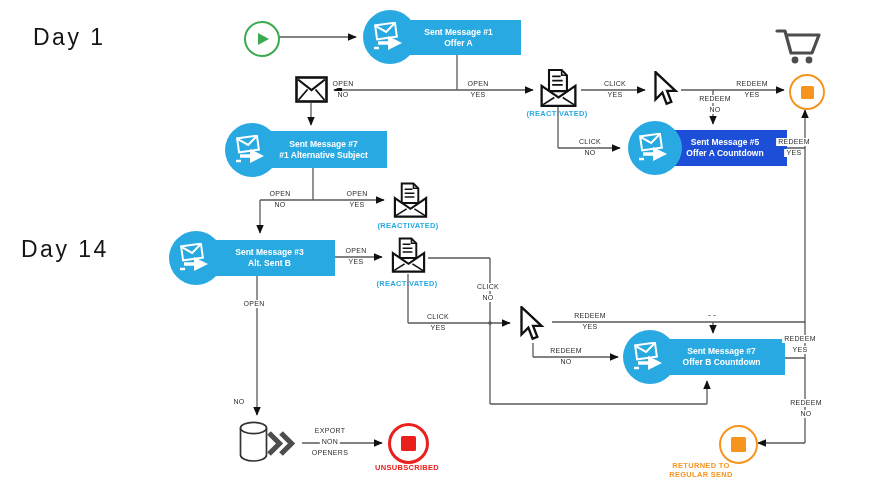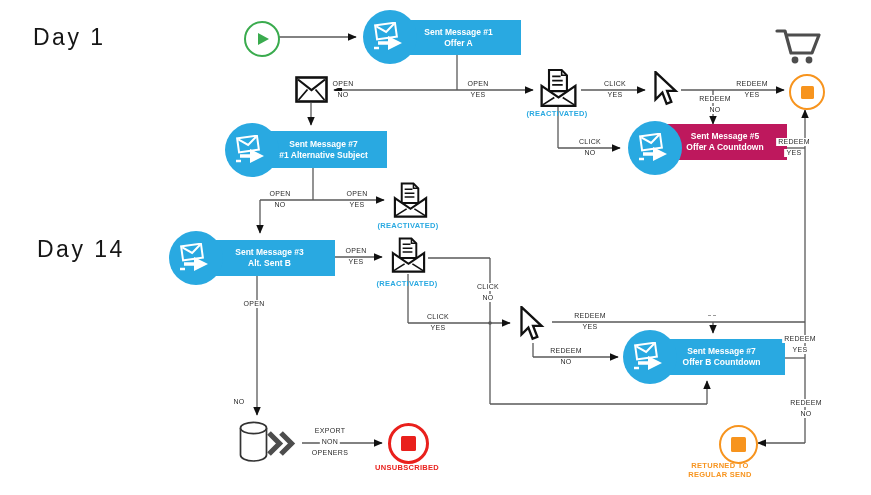--- a/index.html
+++ b/index.html
@@ -1,18 +1,19 @@
 <!DOCTYPE html>
 <html><head>
 <meta charset="utf-8">
 <style>
   html,body{margin:0;padding:0;background:#fff;}
   .canvas{
     position:relative;width:871px;height:495px;background:#ffffff;overflow:hidden;
     font-family:"Liberation Sans", sans-serif;
+    border-radius:19px;
   }
   .wires{position:absolute;left:0;top:0;}
   .dayLabel{
     position:absolute;font-size:23px;color:#161616;letter-spacing:2.5px;font-weight:400;
   }
   
   .pill-circle{position:absolute;width:54px;height:54px;border-radius:50%;
     display:flex;align-items:center;justify-content:center;}
   .pill-rect{position:absolute;color:#fff;display:flex;flex-direction:column;
     align-items:center;justify-content:center;}
@@ -73,21 +74,21 @@
       <path d="M408 323 H510" marker-end="url(#ah)"></path>
       <path d="M257 276 V415" marker-end="url(#ah)"></path>
       <path d="M302 443 H382" marker-end="url(#ah)"></path>
     </g>
 
     <path d="M708 315.5 H718" stroke="#9a9a9a" stroke-width="1" stroke-dasharray="3 2" fill="none"></path>
     <circle cx="490" cy="323" r="1.8" fill="#595959"></circle>
   </svg>
 
   <div class="dayLabel" style="left:33px;top:24px">Day 1</div>
-  <div class="dayLabel" style="left:37px;top:236px">Day 14</div>
+  <div class="dayLabel" style="left:21px;top:236px">Day 14</div>
 
   <div class="stop" style="left:244px;top:21px;width:32px;height:32px;border:2.5px solid #3aab4e;">
     <span style="display:block;width:0;height:0;border-left:11px solid #3aab4e;border-top:6.5px solid transparent;border-bottom:6.5px solid transparent;margin-left:3px;"></span>
   </div>
 
   <div>
     <div class="pill-rect" style="left:388px;top:20px;width:125px;height:35px;background:#29a9e1;padding-left:8px;">
       <span>Sent Message #1</span>
       <span>Offer A</span>
     </div>
@@ -134,21 +135,21 @@
             <path d="M4 3 L13 10 L22 3"></path>
         </g>
         <path d="M5 21 H16" stroke="#fff" stroke-width="3.5"></path>
         <path d="M15 14 L29 21 L15 28 Z" fill="#fff"></path>
         <path d="M1 26 H6" stroke="#fff" stroke-width="2.5"></path>
       </svg>
     </div>
   </div>
 
   <div>
-    <div class="pill-rect" style="left:653px;top:124px;width:124px;height:36px;background:#be185d;padding-left:10px;">
+    <div class="pill-rect" style="left:653px;top:130px;width:124px;height:36px;background:#1d4ed8;padding-left:10px;">
       <span>Sent Message #5</span>
       <span>Offer A Countdown</span>
     </div>
     <div class="pill-circle" style="left:628px;top:121px;background:#29a9e1;">
       <svg class="send-icon" width="34" height="30" viewBox="0 0 34 30">
         <g transform="rotate(-8 13 9)" fill="none" stroke="#fff" stroke-width="2">
           <rect x="3" y="2" width="20" height="14"></rect>
             <path d="M4 3 L13 10 L22 3"></path>
         </g>
         <path d="M5 21 H16" stroke="#fff" stroke-width="3.5"></path>
@@ -235,21 +236,21 @@
   </svg>
 
   <div class="stop" style="left:388px;top:423px;width:35px;height:35px;border:3px solid #e9201c;">
     <span class="sq" style="width:15px;height:15px;background:#e9201c;"></span>
   </div>
   <div class="tag" style="left:407px;top:463px;color:#e9201c">UNSUBSCRIBED</div>
 
   <div class="stop" style="left:719px;top:425px;width:35px;height:35px;border:2.8px solid #f7941e;">
     <span class="sq" style="width:15px;height:15px;background:#f7941e;"></span>
   </div>
-  <div class="tag" style="left:720px;top:461px;color:#f7941e">
+  <div class="tag" style="left:701px;top:461px;color:#f7941e">
     <div>RETURNED TO</div>
     <div>REGULAR SEND</div>
   </div>
 
   <div class="elabel" style="left:343px;top:80px">
     <span class="ll">OPEN</span>
     <span class="ll">NO</span>
   </div>
   <div class="elabel" style="left:478px;top:80px">
     <span class="ll">OPEN</span>

